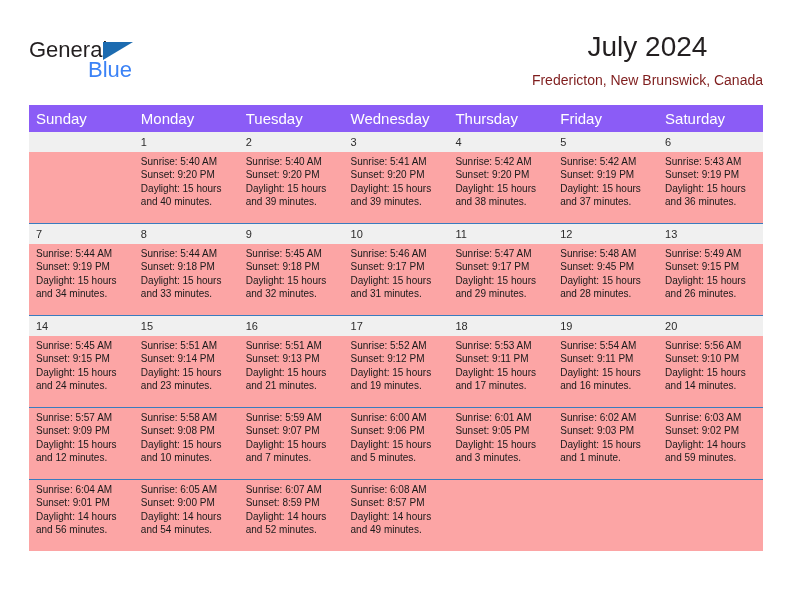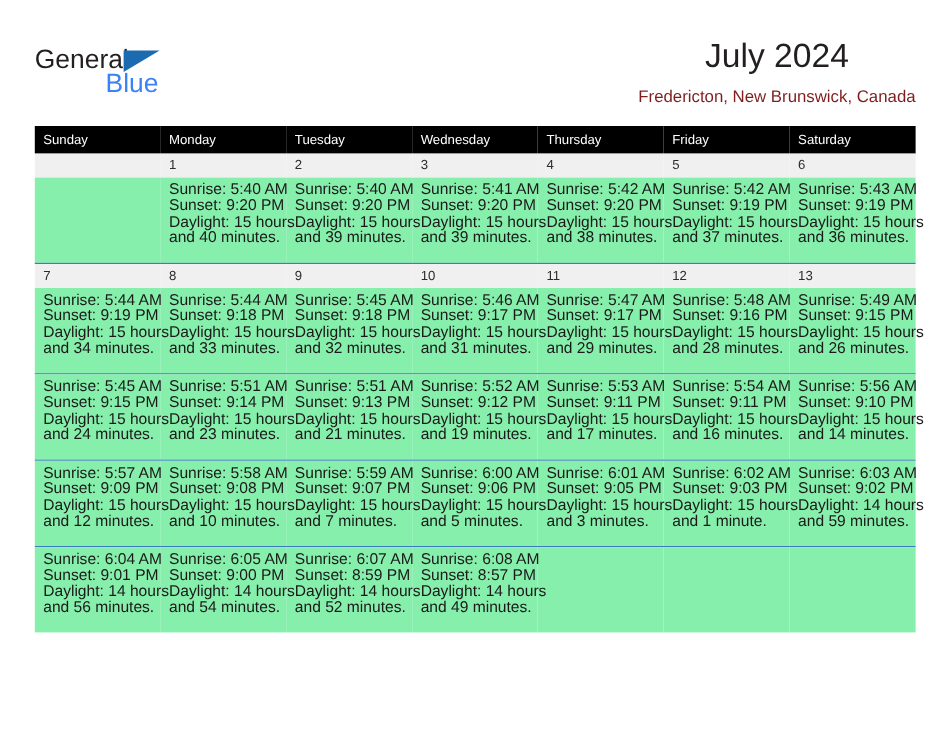--- a/index.html
+++ b/index.html
@@ -88,23 +88,23 @@
     position: absolute;
     left: 29px;
     top: 105px;
     width: 734px;
     border-collapse: collapse;
     table-layout: fixed;
   }
   .calendar col { width: 104.857px; }
 
   .calendar thead th {
-    background: #000000;
+    background: #8b5cf6;
     color: #ffffff;
-    font-size: 11px;
+    font-size: 15px;
     font-weight: normal;
     text-align: left;
     padding: 5px 0 5px 7px;
     height: 13px;
     border: none;
   }
 
   .week-sep td {
     padding: 0;
     height: 1px;
@@ -119,22 +119,22 @@
     font-size: 11px;
     color: #2c2c2c;
     padding: 4px 0 4px 7px;
     vertical-align: top;
     height: 12px;
     border: none;
   }
   .daynum-row td.empty { background: #f0f0f0; }
 
   .info-row td {
-    background: #86efac;
-    font-size: 13px;
+    background: #fca5a5;
+    font-size: 10px;
     color: #1a1a1a;
     padding: 3px 4px 10px 7px;
     vertical-align: top;
     line-height: 13.4px;
     height: 58px;
     border: none;
   }
   .info-row td .ln { display: block; white-space: nowrap; }
 </style>
 </head>
@@ -265,33 +265,42 @@
             <span class="ln">and 31 minutes.</span>
           </td>
           <td>
             <span class="ln">Sunrise: 5:47 AM</span>
             <span class="ln">Sunset: 9:17 PM</span>
             <span class="ln">Daylight: 15 hours</span>
             <span class="ln">and 29 minutes.</span>
           </td>
           <td>
             <span class="ln">Sunrise: 5:48 AM</span>
-            <span class="ln">Sunset: 9:16 PM</span>
+            <span class="ln">Sunset: 9:45 PM</span>
             <span class="ln">Daylight: 15 hours</span>
             <span class="ln">and 28 minutes.</span>
           </td>
           <td>
             <span class="ln">Sunrise: 5:49 AM</span>
             <span class="ln">Sunset: 9:15 PM</span>
             <span class="ln">Daylight: 15 hours</span>
             <span class="ln">and 26 minutes.</span>
           </td>
         </tr>
         <tr class="week-sep">
           <td colspan="7"></td>
+        </tr>
+        <tr class="daynum-row">
+          <td>14</td>
+          <td>15</td>
+          <td>16</td>
+          <td>17</td>
+          <td>18</td>
+          <td>19</td>
+          <td>20</td>
         </tr>
         <tr class="info-row">
           <td>
             <span class="ln">Sunrise: 5:45 AM</span>
             <span class="ln">Sunset: 9:15 PM</span>
             <span class="ln">Daylight: 15 hours</span>
             <span class="ln">and 24 minutes.</span>
           </td>
           <td>
             <span class="ln">Sunrise: 5:51 AM</span>

